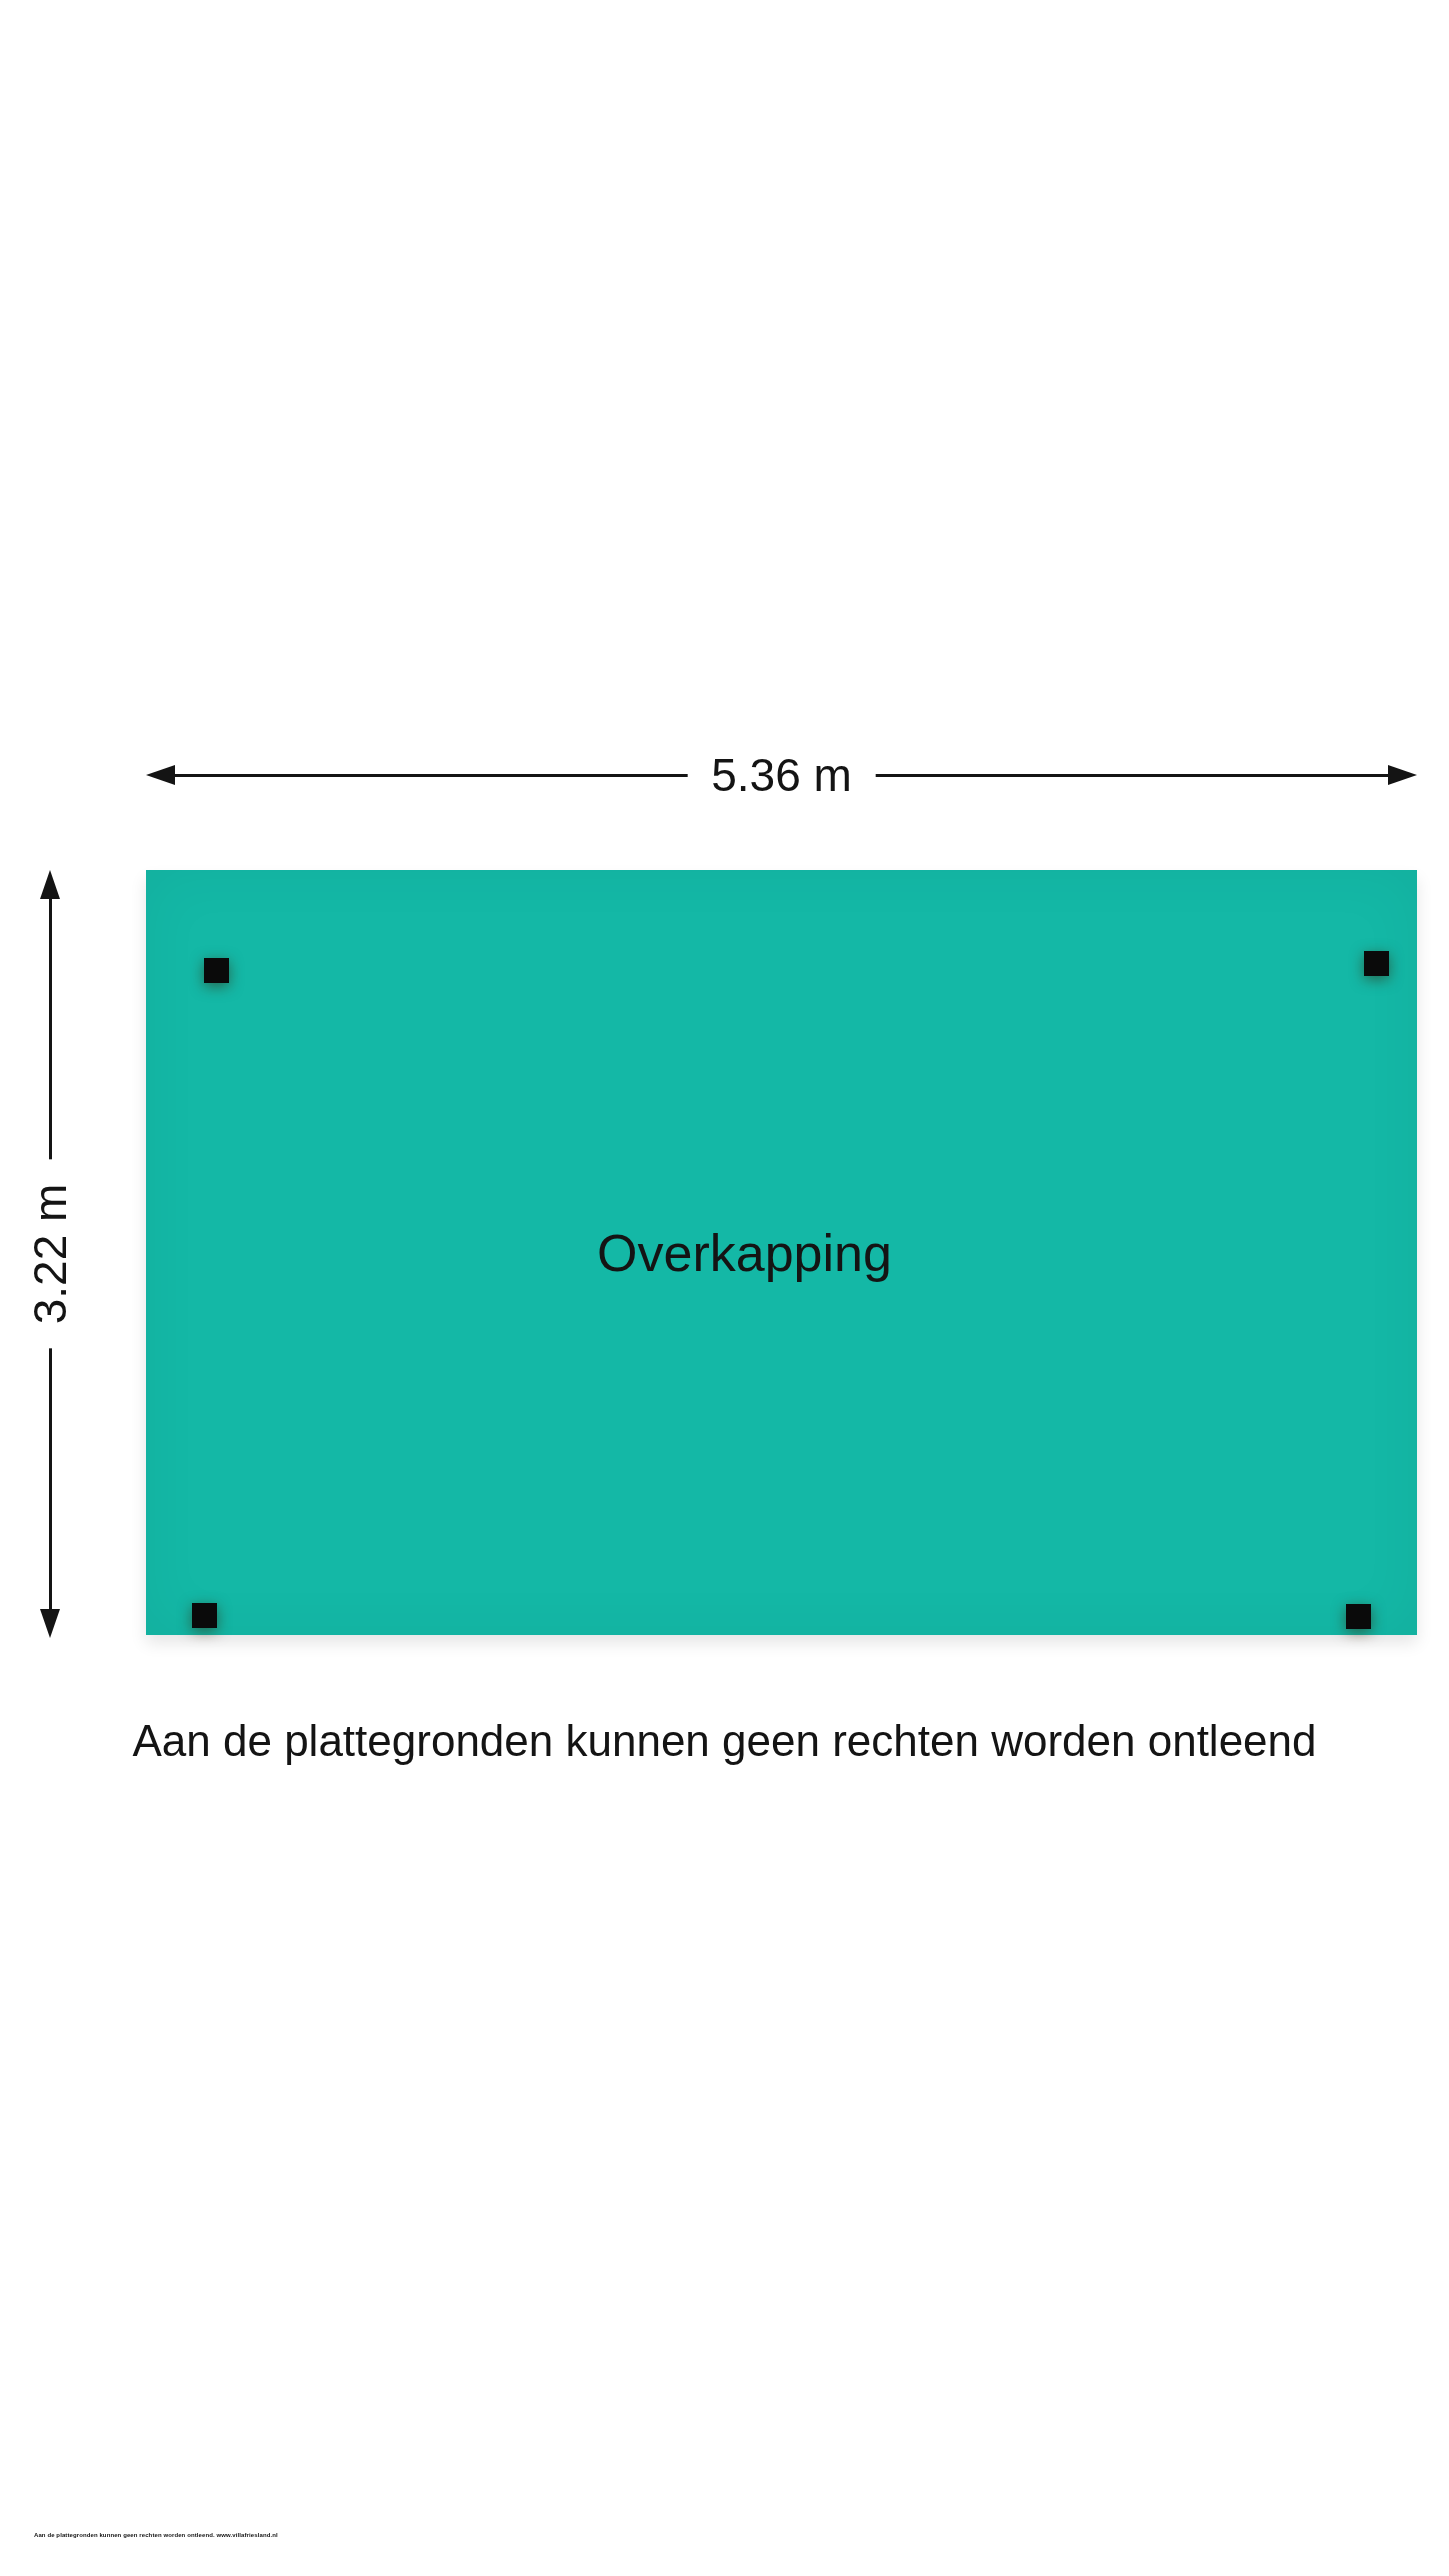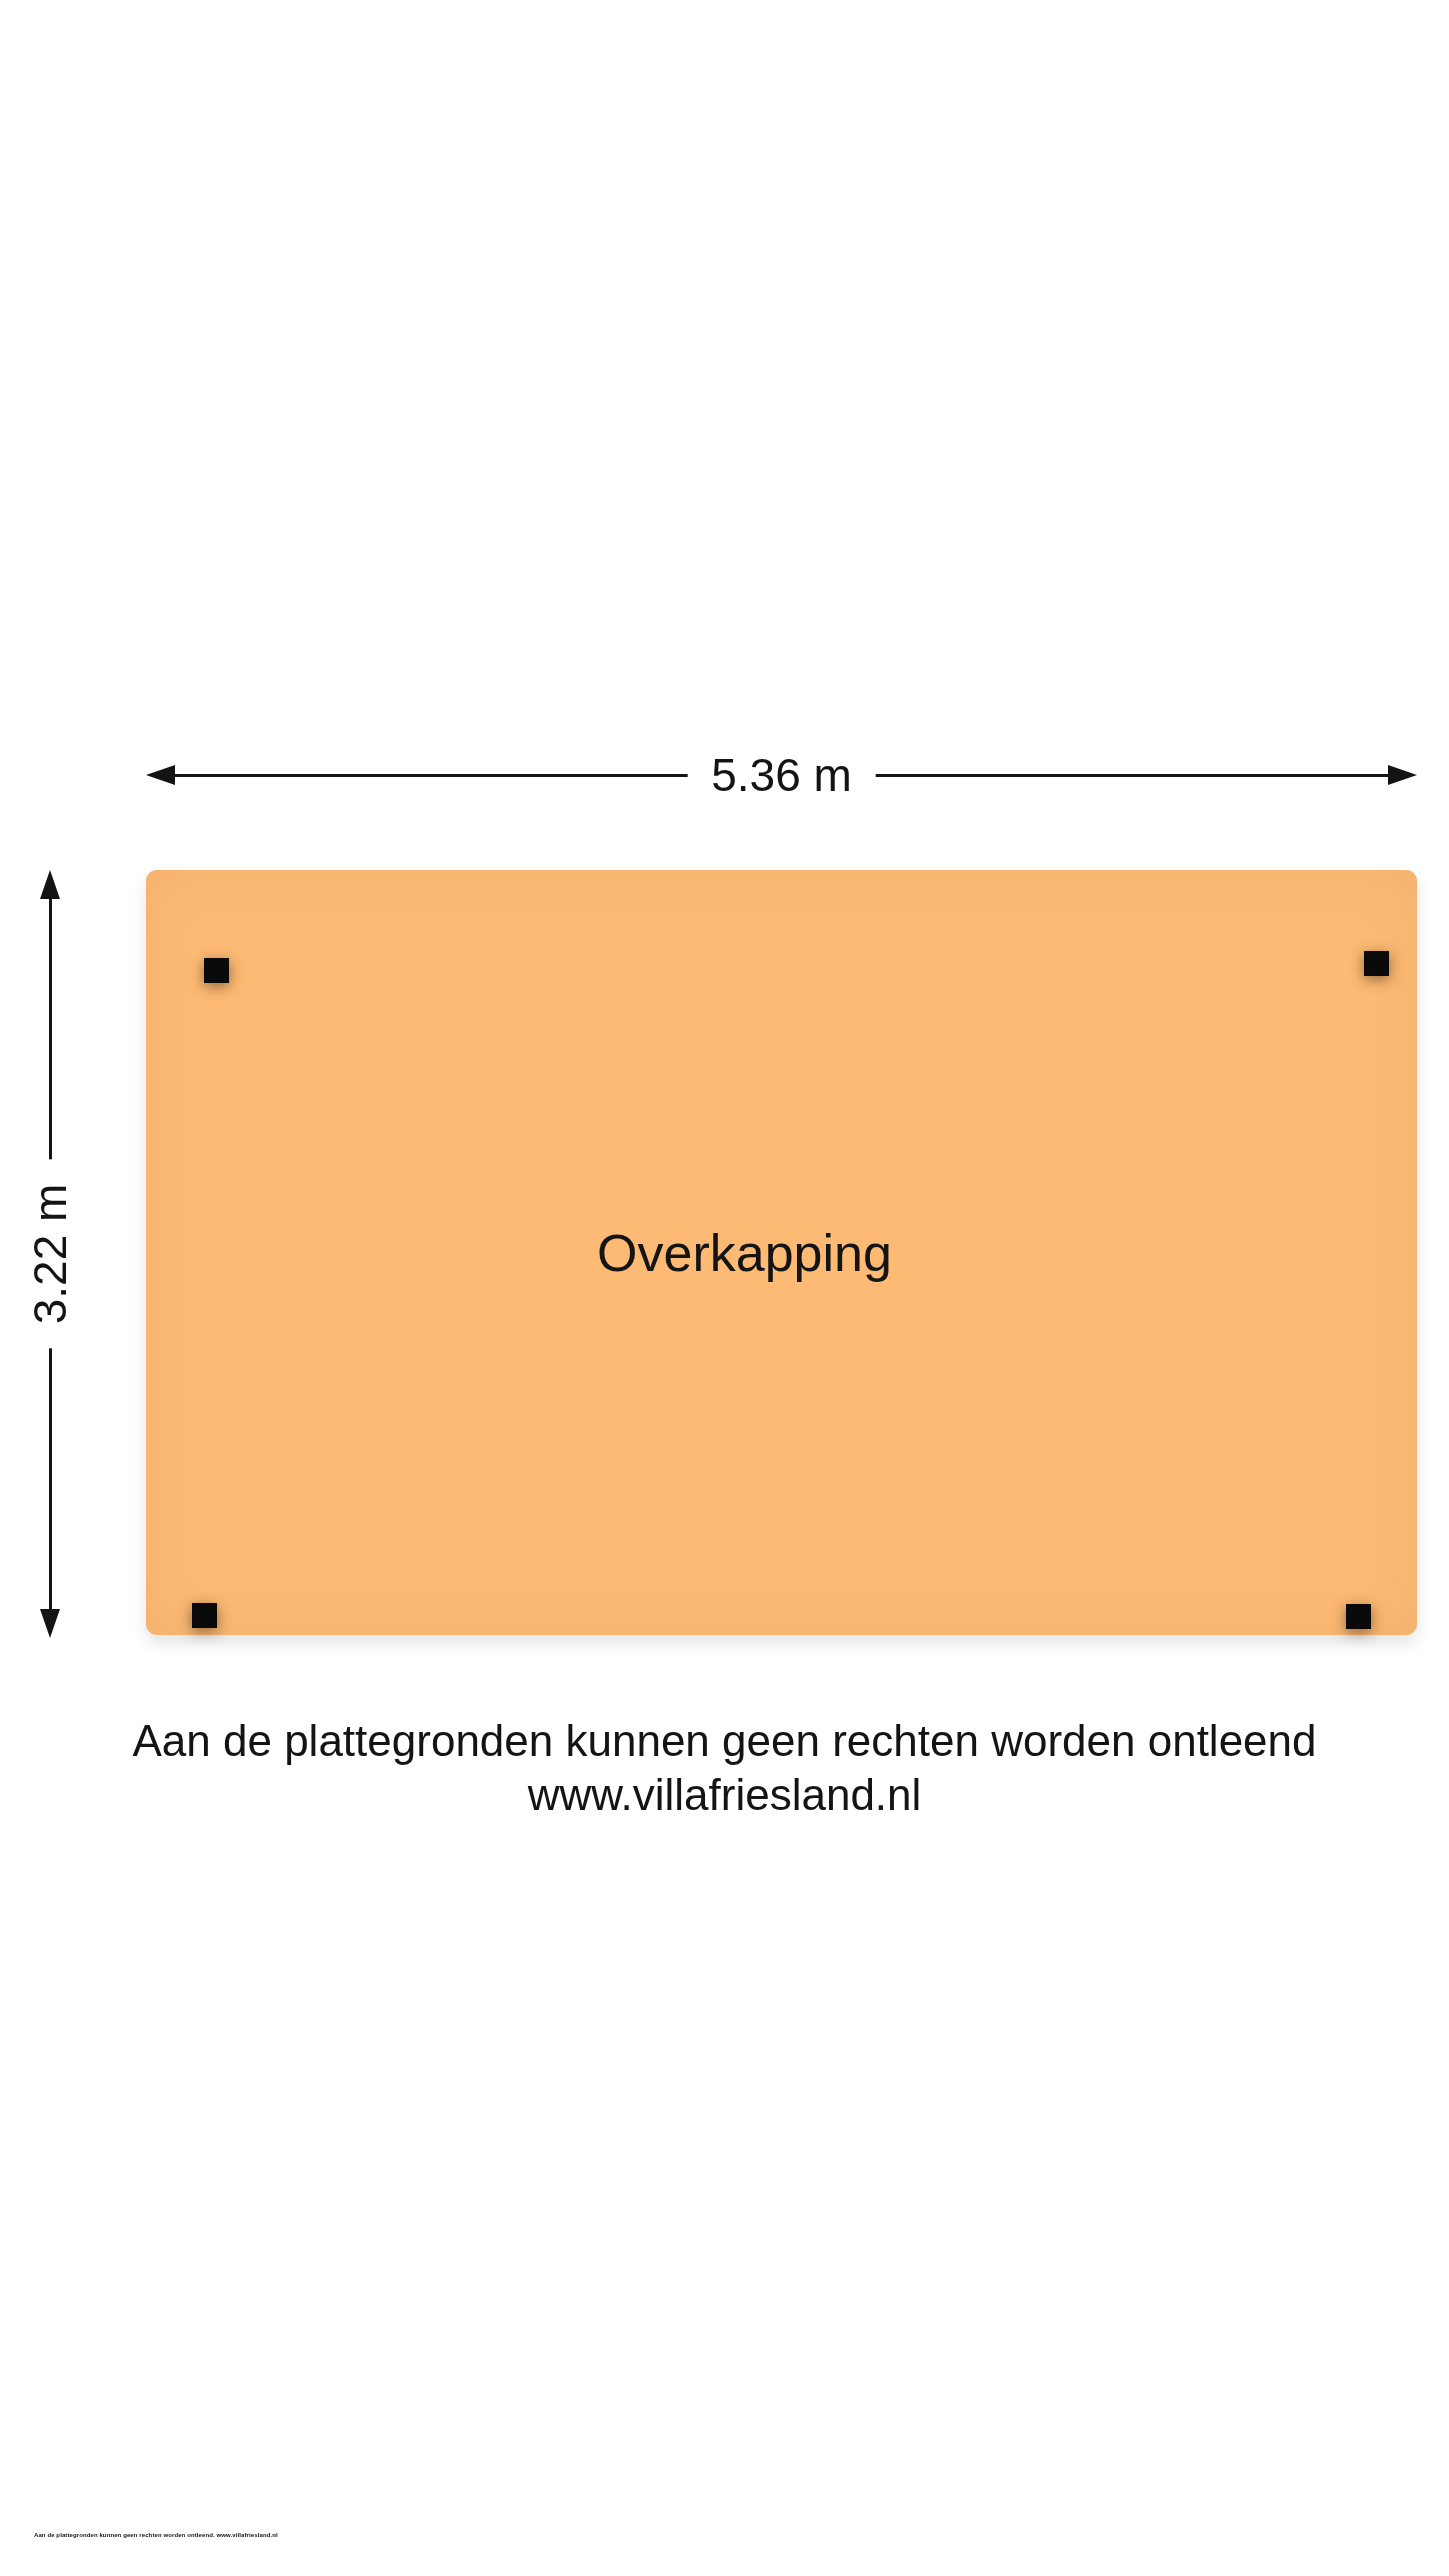--- a/index.html
+++ b/index.html
@@ -123,29 +123,28 @@
     <span class="dim-label">5.36 m</span>
   </div>
 
   <div class="dim-v">
     <span class="arrow arrow-up"></span>
     <span class="track"></span>
     <span class="arrow arrow-down"></span>
     <span class="dim-label">3.22 m</span>
   </div>
 
-  <div class="room" style="background-color: #fdba74; border-radius: 11px;">
+  <div class="room" style="background-color: #14b8a6;">
     <span class="post post-tl" style="background-color: rgb(10, 10, 10);"></span>
     <span class="post post-tr" style="background-color: rgb(10, 10, 10);"></span>
     <span class="post post-bl" style="background-color: rgb(10, 10, 10);"></span>
     <span class="post post-br" style="background-color: rgb(10, 10, 10);"></span>
     <div class="room-label">Overkapping</div>
   </div>
 
   <div class="disclaimer">
     <div>Aan de plattegronden kunnen geen rechten worden ontleend</div>
-    <div>www.villafriesland.nl</div>
   </div>
 
   <div class="tiny-footer">Aan de plattegronden kunnen geen rechten worden ontleend. www.villafriesland.nl</div>
 
 </div>
 
 
 </body></html>

